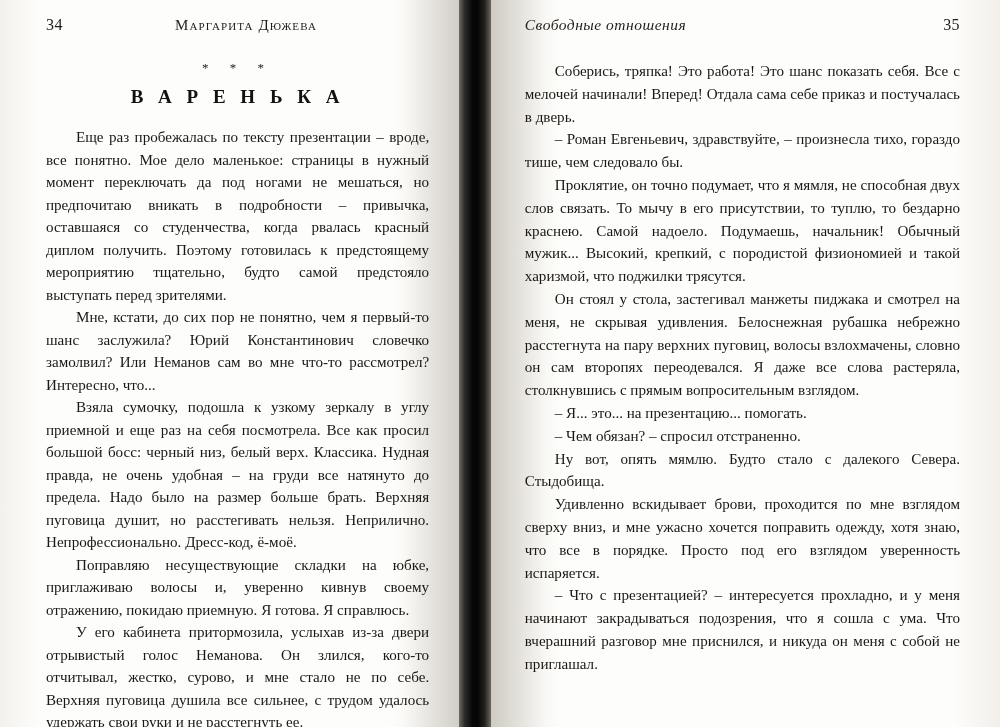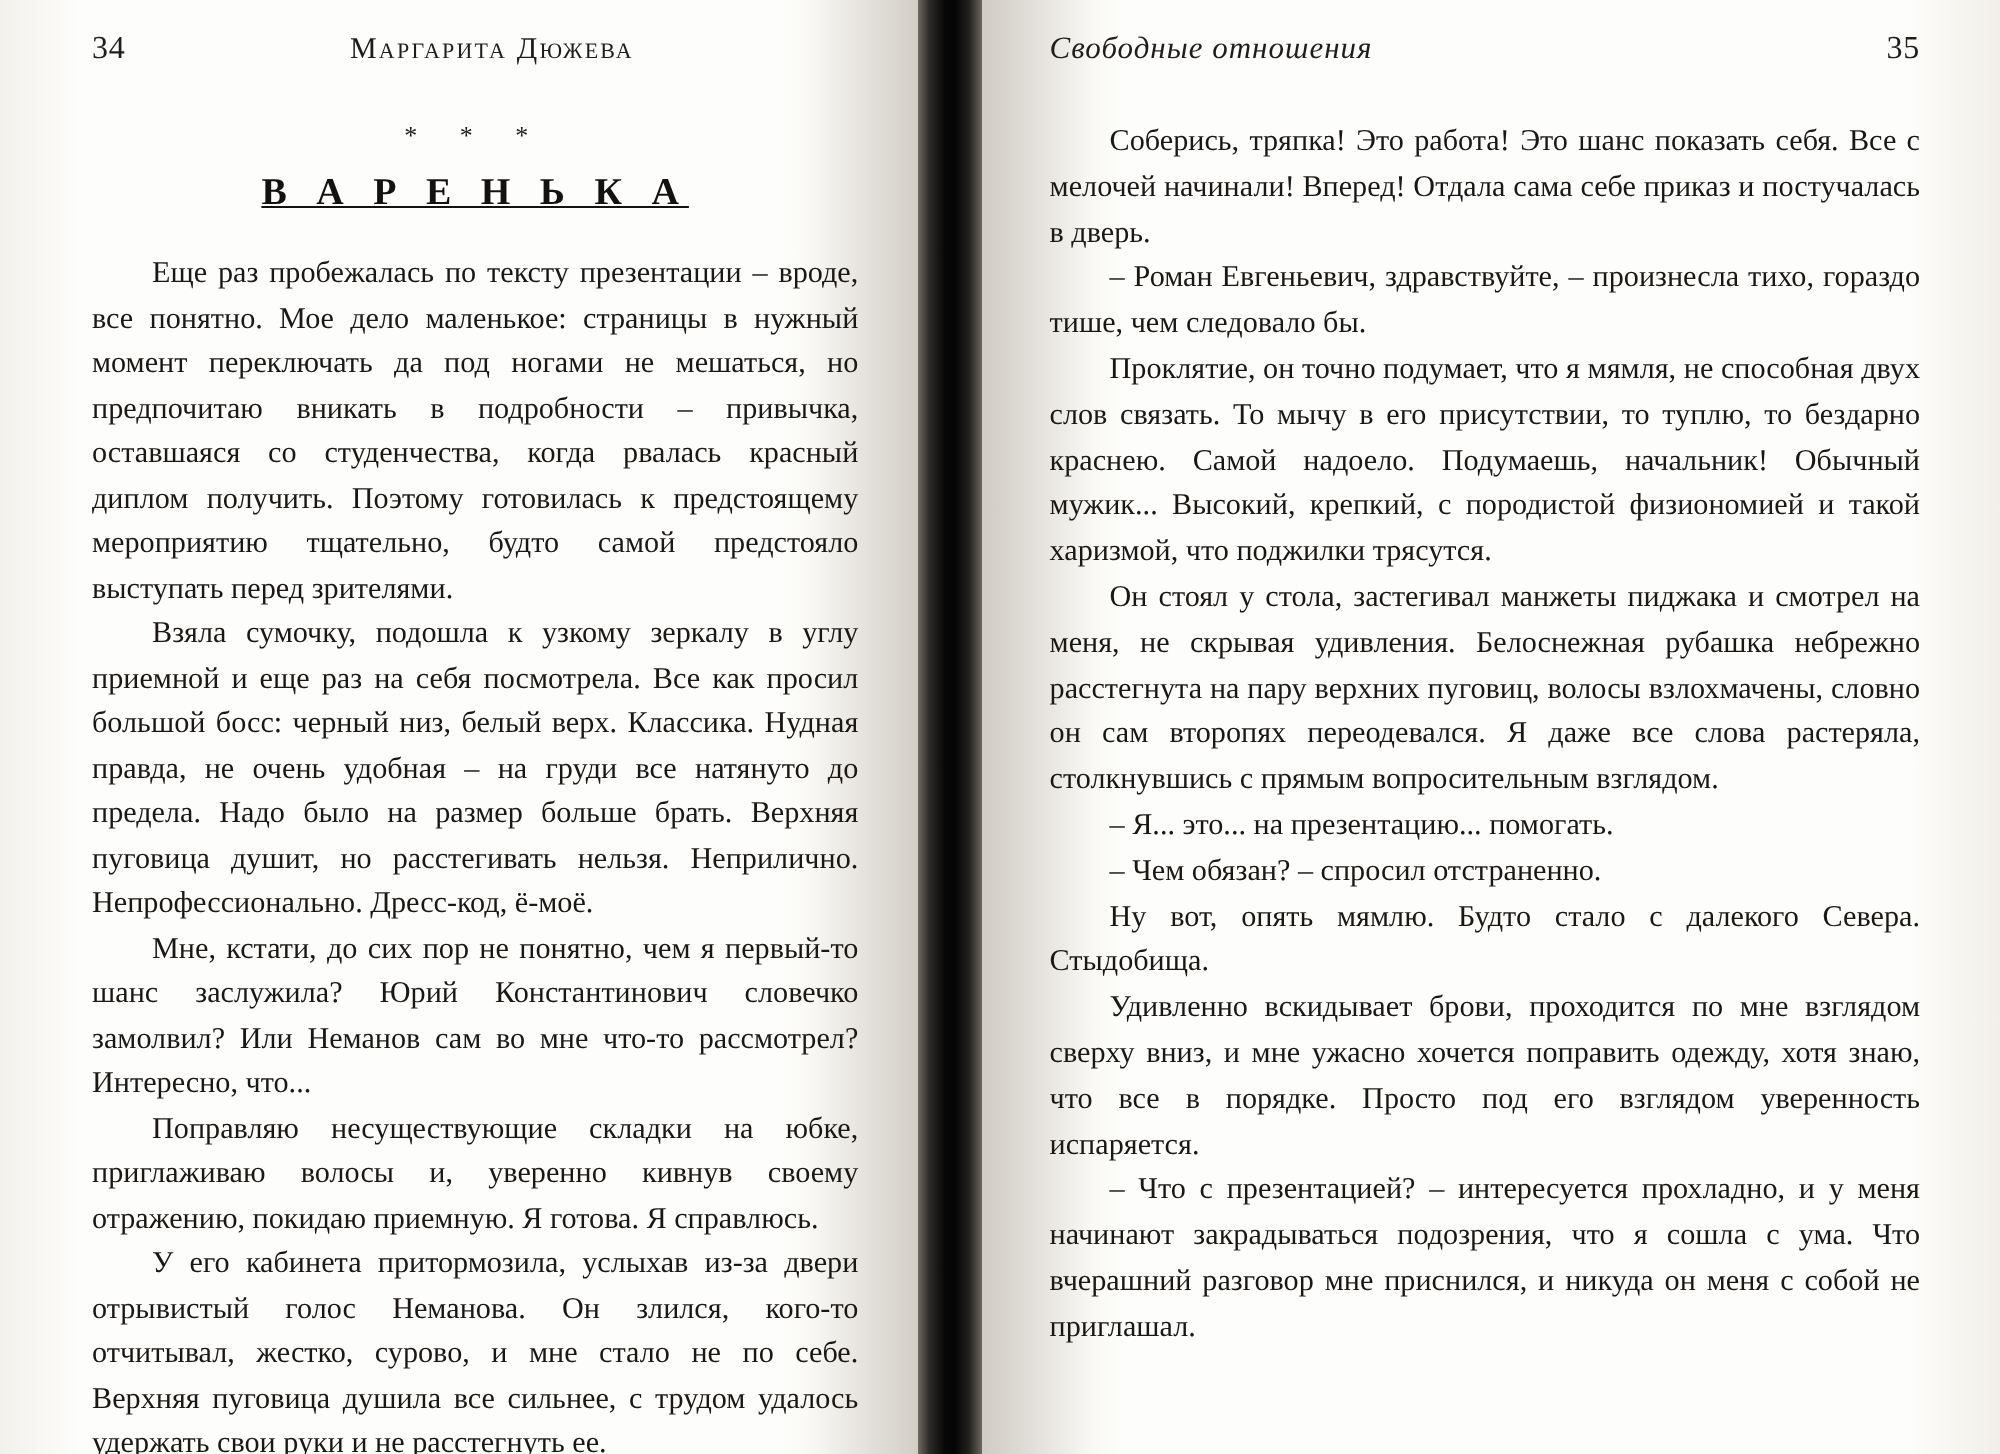--- a/index.html
+++ b/index.html
@@ -82,21 +82,20 @@
     color: #1b1917;
     margin: 6px 0 10px 0;
   }
   .chapter-title {
     text-align: center;
     font-size: 19px;
     font-weight: bold;
     letter-spacing: 5px;
     color: #141211;
     margin: 0 0 18px 0;
-    text-decoration: underline;
   }
 
   p.para {
     margin: 0;
     text-indent: 30px;
     text-align: justify;
     font-size: 15.2px;
     line-height: 22.6px;
     color: #1a1714;
     hyphens: none;
@@ -131,22 +130,22 @@
       <div class="hdr hdr-left">
         <span class="folio">34</span>
         <span class="run-title">Маргарита Дюжева</span>
       </div>
 
       <div class="stars">* * *</div>
       <div class="chapter-title">В А Р Е Н Ь К А</div>
 
       <div class="col-left">
         <p class="para">Еще раз пробежалась по тексту презентации – вроде, все понятно. Мое дело маленькое: страницы в нужный момент переключать да под ногами не мешаться, но предпочитаю вникать в подробности – привычка, оставшаяся со студенчества, когда рвалась красный диплом получить. Поэтому готовилась к предстоящему мероприятию тщательно, будто самой предстояло выступать перед зрителями.</p>
+        <p class="para">Мне, кстати, до сих пор не понятно, чем я первый-то шанс заслужила? Юрий Константинович словечко замолвил? Или Неманов сам во мне что-то рассмотрел? Интересно, что...</p>
         <p class="para">Взяла сумочку, подошла к узкому зеркалу в углу приемной и еще раз на себя посмотрела. Все как просил большой босс: черный низ, белый верх. Классика. Нудная правда, не очень удобная – на груди все натянуто до предела. Надо было на размер больше брать. Верхняя пуговица душит, но расстегивать нельзя. Неприлично. Непрофессионально. Дресс-код, ё-моё.</p>
-        <p class="para">Мне, кстати, до сих пор не понятно, чем я первый-то шанс заслужила? Юрий Константинович словечко замолвил? Или Неманов сам во мне что-то рассмотрел? Интересно, что...</p>
         <p class="para">Поправляю несуществующие складки на юбке, приглаживаю волосы и, уверенно кивнув своему отражению, покидаю приемную. Я готова. Я справлюсь.</p>
         <p class="para">У его кабинета притормозила, услыхав из-за двери отрывистый голос Неманова. Он злился, кого-то отчитывал, жестко, сурово, и мне стало не по себе. Верхняя пуговица душила все сильнее, с трудом удалось удержать свои руки и не расстегнуть ее.</p>
       </div>
     </div>
     <div class="shade-left"></div>
   </div>
 
   <div class="gutter"></div>
 
   <div class="page page-right">

